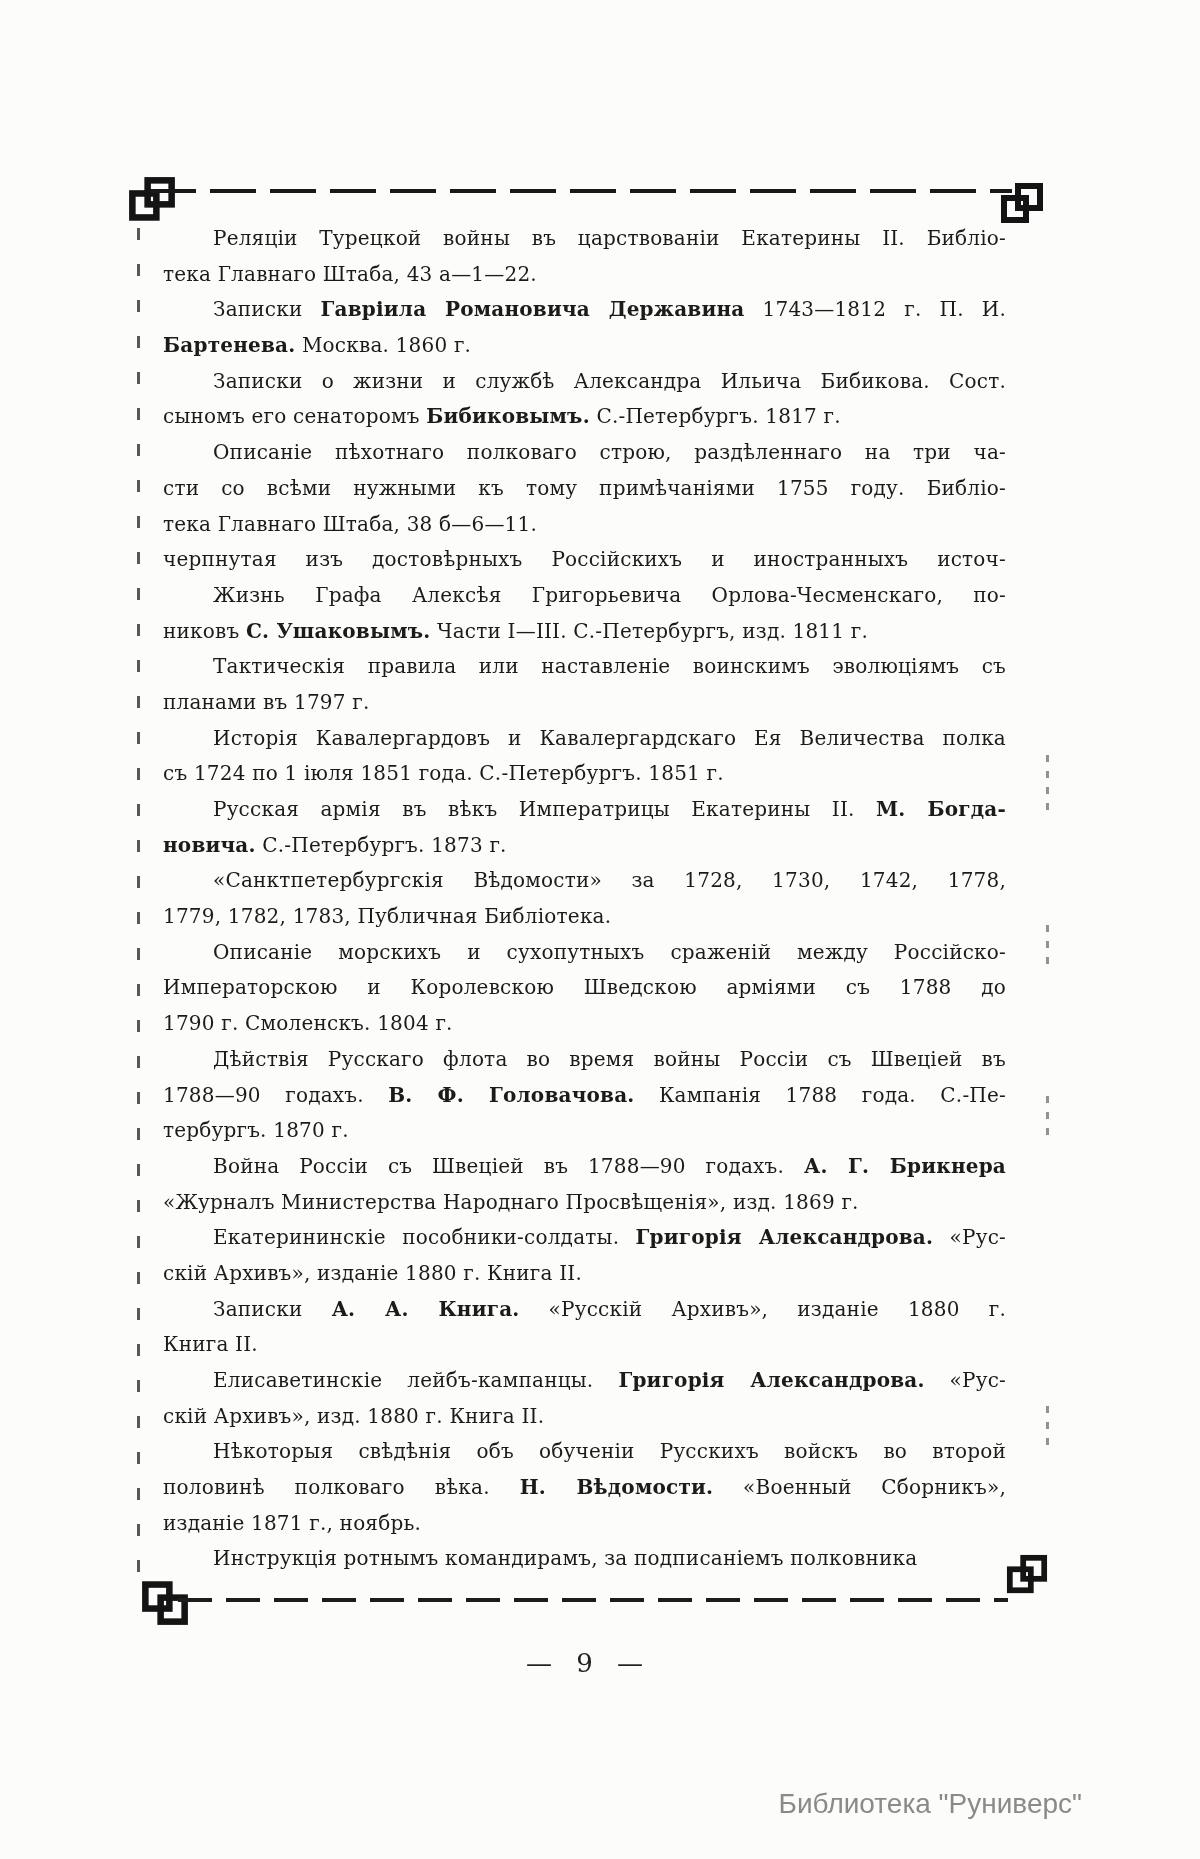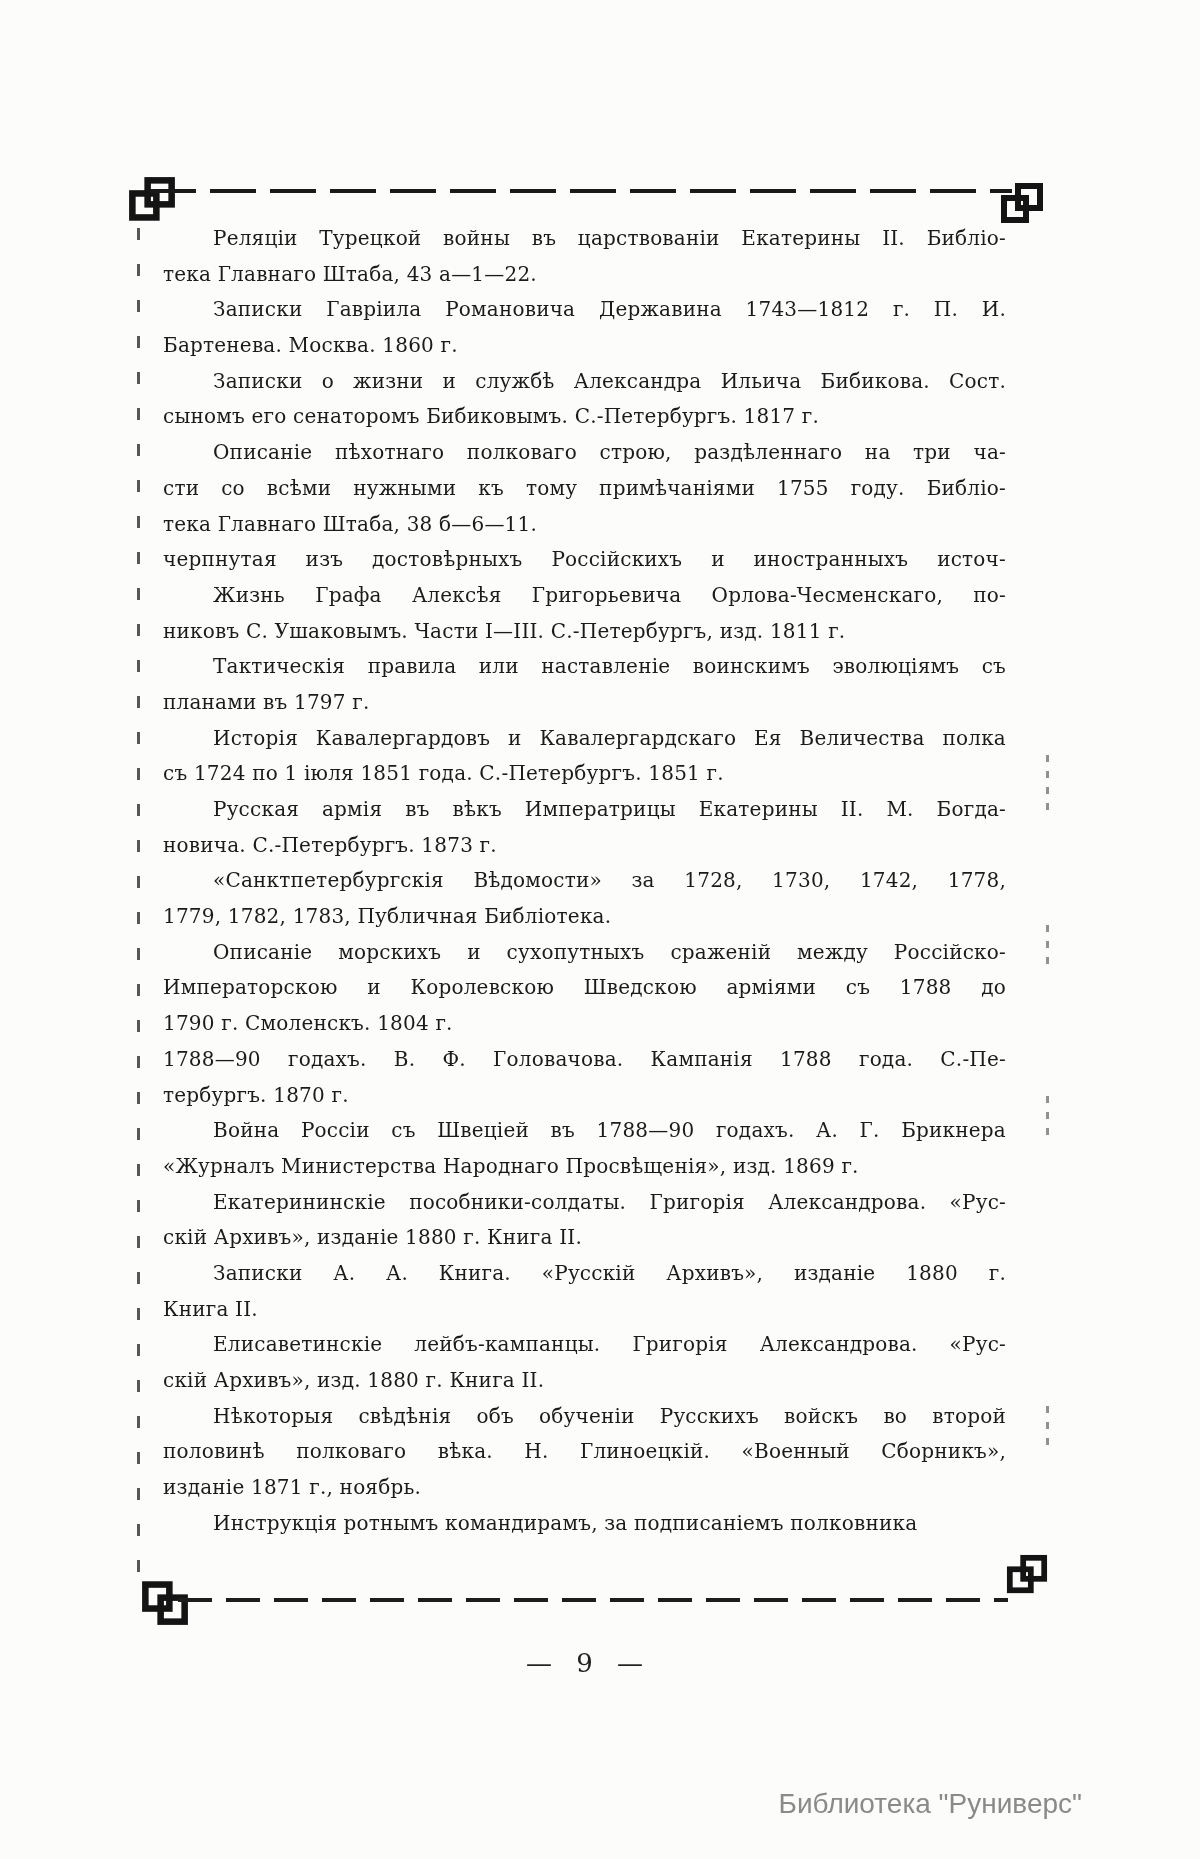--- a/index.html
+++ b/index.html
@@ -49,21 +49,21 @@
     height:35.7px;
     letter-spacing:.2px;
     text-align:left;
     white-space:normal;
   }
   .line.just {
     text-align:justify;
     text-align-last:justify;
   }
   .line.indent { text-indent:50px; }
-  .line .b { font-weight:normal; }
+  .line .b { font-weight:bold; }
 
   .page-number {
     position:absolute; left:163px; top:1648px; width:843px;
     text-align:center; font-size:26px; color:#222;
     word-spacing:16px;
   }
 
   .watermark {
     position:absolute; top:1788px; right:118px;
     font-family:"Liberation Sans", sans-serif;
@@ -125,32 +125,33 @@
       <div class="line"><span>планами въ 1797 г.</span></div>
       <div class="line indent just"><span>Исторія Кавалергардовъ и Кавалергардскаго Ея Величества полка</span></div>
       <div class="line"><span>съ 1724 по 1 іюля 1851 года. С.-Петербургъ. 1851 г.</span></div>
       <div class="line indent just"><span>Русская армія въ вѣкъ Императрицы Екатерины II. </span><span class="b">М. Богда-</span></div>
       <div class="line"><span class="b">новича.</span><span> С.-Петербургъ. 1873 г.</span></div>
       <div class="line indent just"><span>«Санктпетербургскія Вѣдомости» за 1728, 1730, 1742, 1778,</span></div>
       <div class="line"><span>1779, 1782, 1783, Публичная Библіотека.</span></div>
       <div class="line indent just"><span>Описаніе морскихъ и сухопутныхъ сраженій между Россійско-</span></div>
       <div class="line just"><span>Императорскою и Королевскою Шведскою арміями съ 1788 до</span></div>
       <div class="line"><span>1790 г. Смоленскъ. 1804 г.</span></div>
+      <div class="line indent just"><span>Дѣйствія Русскаго флота во время войны Россіи съ Швеціей въ</span></div>
       <div class="line just"><span>1788—90 годахъ. </span><span class="b">В. Ф. Головачова.</span><span> Кампанія 1788 года. С.-Пе-</span></div>
       <div class="line"><span>тербургъ. 1870 г.</span></div>
       <div class="line indent just"><span>Война Россіи съ Швеціей въ 1788—90 годахъ. </span><span class="b">А. Г. Брикнера</span></div>
       <div class="line"><span>«Журналъ Министерства Народнаго Просвѣщенія», изд. 1869 г.</span></div>
       <div class="line indent just"><span>Екатерининскіе пособники-солдаты. </span><span class="b">Григорія Александрова.</span><span> «Рус-</span></div>
       <div class="line"><span>скій Архивъ», изданіе 1880 г. Книга II.</span></div>
       <div class="line indent just"><span>Записки </span><span class="b">А. А. Книга.</span><span> «Русскій Архивъ», изданіе 1880 г.</span></div>
       <div class="line"><span>Книга II.</span></div>
       <div class="line indent just"><span>Елисаветинскіе лейбъ-кампанцы. </span><span class="b">Григорія Александрова.</span><span> «Рус-</span></div>
       <div class="line"><span>скій Архивъ», изд. 1880 г. Книга II.</span></div>
       <div class="line indent just"><span>Нѣкоторыя свѣдѣнія объ обученіи Русскихъ войскъ во второй</span></div>
-      <div class="line just"><span>половинѣ полковаго вѣка. </span><span class="b">Н. Глиноецкій.</span><span> «Военный Сборникъ»,</span></div>
+      <div class="line just"><span>половинѣ полковаго вѣка. </span><span class="b">Н. Вѣдомости.</span><span> «Военный Сборникъ»,</span></div>
       <div class="line"><span>изданіе 1871 г., ноябрь.</span></div>
       <div class="line indent"><span>Инструкція ротнымъ командирамъ, за подписаніемъ полковника</span></div>
     </div>
 
   <div class="page-number">— 9 —</div>
 
   <div class="watermark">Библиотека "Руниверс"</div>
 
 </div>
 

